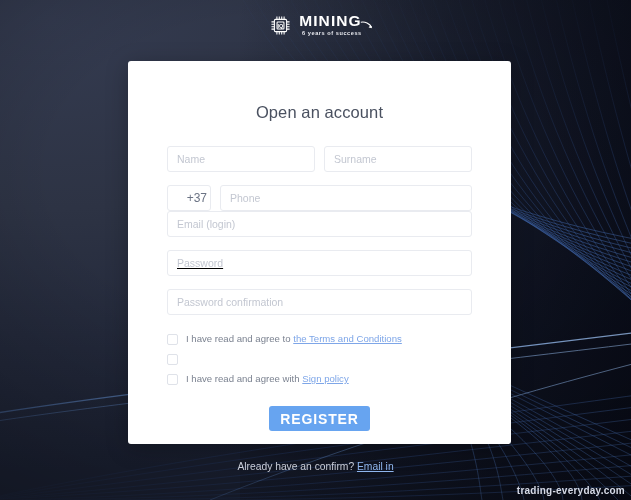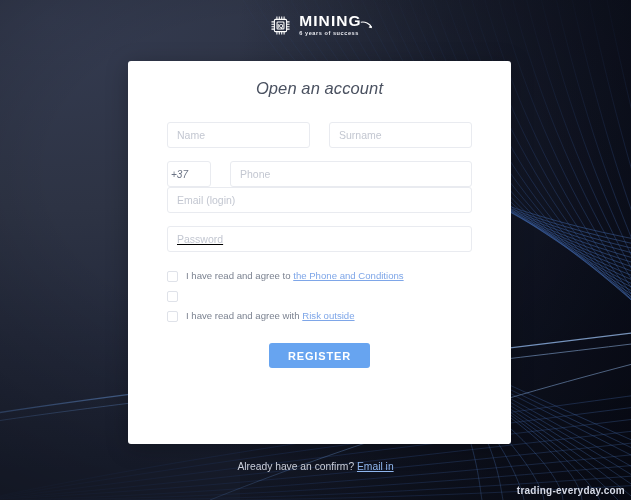--- a/index.html
+++ b/index.html
@@ -51,21 +51,21 @@
     position: absolute;
     top: 13px; left: 0; width: 100%;
     display: flex; justify-content: center; align-items: center;
     z-index: 5;
   }
   #logo {
     display: flex; align-items: center; gap: 7px;
     position: relative;
   }
   #chip-icon { display: block; }
-  #logo-words { display: flex; flex-direction: column; align-items: flex-start; position: relative; }
+  #logo-words { display: flex; flex-direction: column; align-items: flex-end; position: relative; }
   #logo-title {
     color: #ffffff;
     font-size: 15.5px;
     letter-spacing: 1.1px;
     font-weight: 700;
     line-height: 16px;
     white-space: nowrap;
   }
   #logo-sub {
     color: #e8e9ef;
@@ -90,28 +90,27 @@
     box-shadow: 0 4px 22px rgba(0,0,0,0.25);
     z-index: 4;
     padding: 0 39px;
   }
 
   #form-title {
     text-align: center;
     color: #4a5160;
     font-size: 16.5px;
     font-weight: 400;
-    padding-top: 18px;
+    padding-top: 42px;
     letter-spacing: 0.1px;
-    font-style: italic;
   }
 
   .field-row {
     display: flex;
-    gap: 19px;
+    gap: 9px;
     margin-top: 0;
   }
 
   .input {
     height: 26px;
     border: 1px solid #e9ebf0;
     border-radius: 3px;
     background: #ffffff;
     font-family: "Liberation Sans", sans-serif;
     font-size: 10.5px;
@@ -125,26 +124,25 @@
   #row-name { margin-top: 24px; }
   #row-phone { margin-top: 13px; }
   #row-email { }
   #row-password { margin-top: 13px; text-decoration: underline; }
   #row-password2 { margin-top: 13px; }
 
   #input-name, #input-surname { flex: 1 1 0; }
   #input-country-code {
     width: 44px;
     flex: 0 0 44px;
-    text-align: left;
+    text-align: right;
     padding: 0 3px;
-    font-size: 10px;
+    font-size: 12px;
     color: #6b7384;
     overflow: hidden;
-    font-style: italic;
   }
   #input-phone { flex: 1 1 0; }
 
   
   #checkbox-group { margin-top: 14px; }
   .check-row {
     display: flex;
     align-items: center;
     gap: 8px;
     height: 20px;
@@ -173,21 +171,21 @@
     display: flex; justify-content: center;
     margin-top: 17px;
   }
   #register-button {
     width: 101px; height: 25px;
     background: #67a4f0;
     border: none;
     border-radius: 3px;
     color: #ffffff;
     font-family: "Liberation Sans", sans-serif;
-    font-size: 11px;
+    font-size: 14px;
     font-weight: 700;
     letter-spacing: 0.85px;
     cursor: pointer;
   }
 
   
   #footer {
     position: absolute;
     left: 0; top: 461px; width: 100%;
     text-align: center;
@@ -367,35 +365,38 @@
   </div>
 
   <div class="field-row" id="row-email">
     <input class="input" id="input-email" type="text" placeholder="Email (login)" style="">
   </div>
 
   <div class="field-row" id="row-password">
     <input class="input" id="input-password" type="password" placeholder="Password" style="">
   </div>
 
+  <div class="field-row" id="row-password2">
+    <input class="input" id="input-password2" type="password" placeholder="Password confirmation" style="">
+  </div>
 
   <div id="checkbox-group">
 
     <div class="check-row">
       <div class="checkbox"></div>
-      <div class="check-label"><span>I have read and agree to </span><a href="#">the Phone and Conditions</a></div>
+      <div class="check-label"><span>I have read and agree to </span><a href="#">the Terms and Conditions</a></div>
     </div>
 
     <div class="check-row">
       <div class="checkbox"></div>
     </div>
 
     <div class="check-row">
       <div class="checkbox"></div>
-      <div class="check-label"><span>I have read and agree with </span><a href="#">Risk outside</a></div>
+      <div class="check-label"><span>I have read and agree with </span><a href="#">Sign policy</a></div>
     </div>
 
   </div>
 
   <div id="register-wrap">
     <button id="register-button">REGISTER</button>
   </div>
 
 </div>
 

